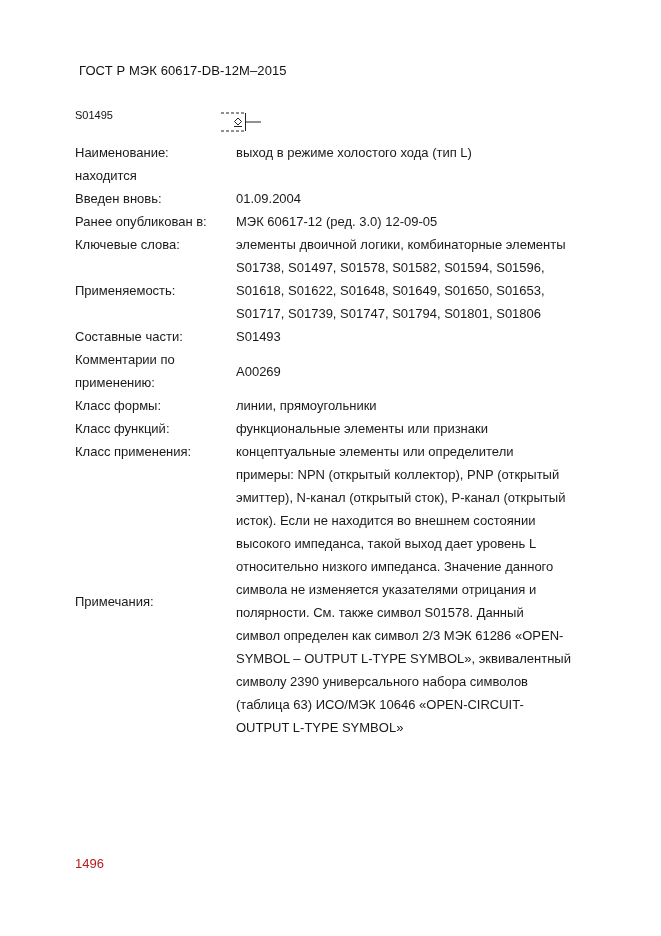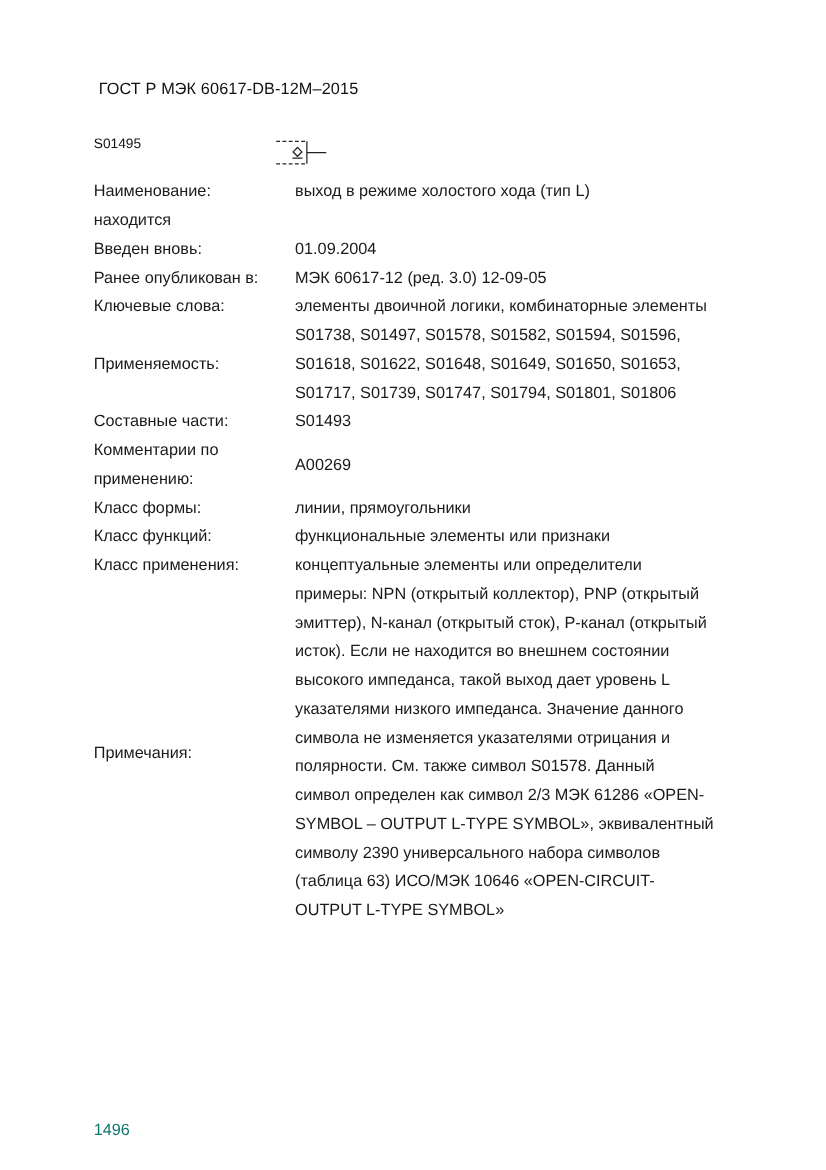--- a/index.html
+++ b/index.html
@@ -64,22 +64,21 @@
     }
     .value .line {
       display: block;
       white-space: nowrap;
     }
     .page-number {
       position: absolute;
       left: 75px;
       top: 856px;
       font-size: 13px;
-      color: #0f766e;
-      margin-top: 40px;
+      color: #b91c1c;
     }
   </style>
 </head>
 <body>
 
 <div class="doc-header">ГОСТ Р МЭК 60617-DB-12M–2015</div>
 
 <div class="symbol-id">S01495</div>
 
 <div class="symbol-graphic">
@@ -164,21 +163,21 @@
       <span class="line">концептуальные элементы или определители</span>
     </div>
   </div>
   <div class="row">
     <div class="label">Примечания:</div>
     <div class="value">
       <span class="line">примеры: NPN (открытый коллектор), PNP (открытый</span>
       <span class="line">эмиттер), N-канал (открытый сток), P-канал (открытый</span>
       <span class="line">исток). Если не находится во внешнем состоянии</span>
       <span class="line">высокого импеданса, такой выход дает уровень L</span>
-      <span class="line">указателями низкого импеданса. Значение данного</span>
+      <span class="line">относительно низкого импеданса. Значение данного</span>
       <span class="line">символа не изменяется указателями отрицания и</span>
       <span class="line">полярности. См. также символ  S01578. Данный</span>
       <span class="line">символ  определен как символ 2/3 МЭК 61286 «OPEN-</span>
       <span class="line">SYMBOL – OUTPUT L-TYPE SYMBOL», эквивалентный</span>
       <span class="line">символу 2390  универсального набора  символов</span>
       <span class="line">(таблица 63) ИСО/МЭК 10646 «OPEN-CIRCUIT-</span>
       <span class="line">OUTPUT L-TYPE SYMBOL»</span>
     </div>
   </div>
 </div>

